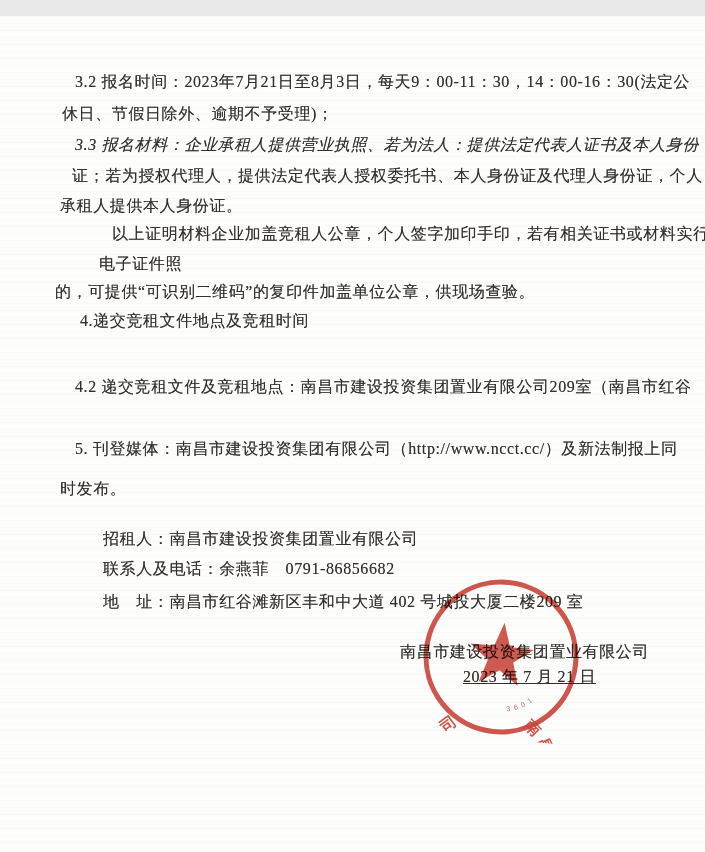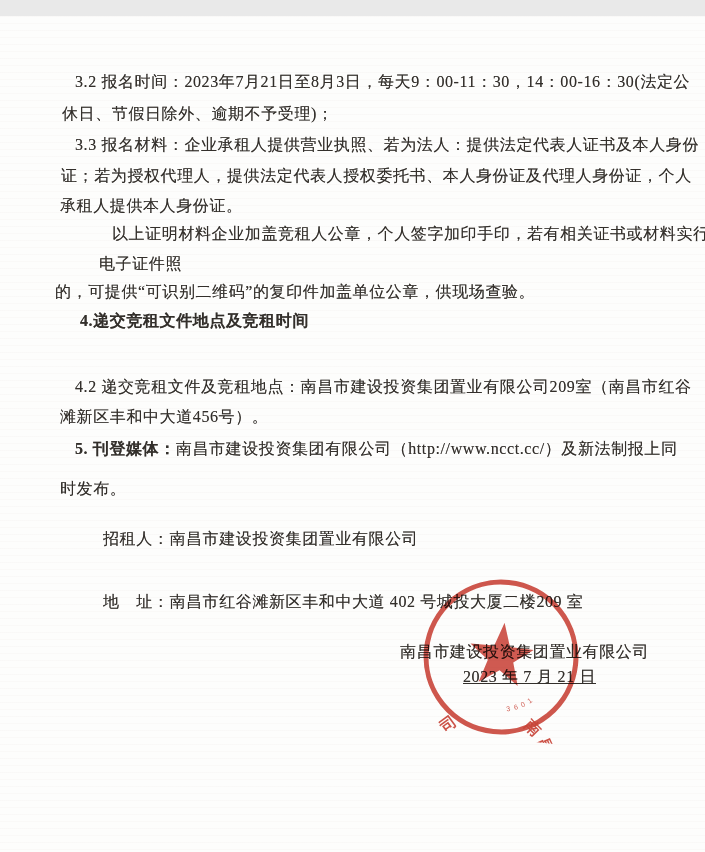--- a/index.html
+++ b/index.html
@@ -15,53 +15,53 @@
   }
   .line{
     position:absolute;
     white-space:nowrap;
     font-size:16px;
     letter-spacing:0.6px;
     color:#332f2b;
     text-shadow:0 0 0.5px rgba(51,47,43,0.55);
     line-height:20px;
   }
-  .bold{font-weight:700;}
+  .bold{font-weight:400;}
   .seal-wrap{
     position:absolute;
     left:420px;top:560px;
     width:162px;height:162px;
     mix-blend-mode:multiply;
     opacity:0.93;
     transform:rotate(6deg);
   }
   .seal-wrap svg{display:block;}
 </style>
 </head>
 <body>
 
 <div class="page">
 
   <div class="line" style="left:75px;top:56px;">3.2 报名时间：2023年7月21日至8月3日，每天9：00-11：30，14：00-16：30(法定公</div>
   <div class="line" style="left:62px;top:88px;text-align:right;">休日、节假日除外、逾期不予受理)；</div>
-  <div class="line" style="left:75px;top:119px;">3.3 报名材料：企业承租人提供营业执照、若为法人：提供法定代表人证书及本人身份</div>
-  <div class="line" style="left:61px;top:150px;">证；若为授权代理人，提供法定代表人授权委托书、本人身份证及代理人身份证，个人</div>
+  <div class="line" style="left:75px;top:119px;font-style:italic;">3.3 报名材料：企业承租人提供营业执照、若为法人：提供法定代表人证书及本人身份</div>
+  <div class="line" style="left:72px;top:150px;">证；若为授权代理人，提供法定代表人授权委托书、本人身份证及代理人身份证，个人</div>
   <div class="line" style="left:60px;top:180px;">承租人提供本人身份证。</div>
   <div class="line" style="left:112px;top:208px;">以上证明材料企业加盖竞租人公章，个人签字加印手印，若有相关证书或材料实行</div>
   <div class="line" style="left:99px;top:238px;">电子证件照</div>
   <div class="line" style="left:55px;top:266px;">的，可提供“可识别二维码”的复印件加盖单位公章，供现场查验。</div>
 
   <div class="line bold" style="left:80px;top:295px;">4.递交竞租文件地点及竞租时间</div>
   <div class="line" style="left:75px;top:361px;">4.2 递交竞租文件及竞租地点：南昌市建设投资集团置业有限公司209室（南昌市红谷</div>
-  <div class="line" style="left:60px;top:391px;">滩新区丰和中大道456号）。</div>
 
   <div class="line" style="left:75px;top:423px;"><span class="bold">5. 刊登媒体：</span><span>南昌市建设投资集团有限公司（http://www.ncct.cc/）及新法制报上同</span></div>
   <div class="line" style="left:60px;top:463px;">时发布。</div>
 
   <div class="line" style="left:103px;top:513px;">招租人：南昌市建设投资集团置业有限公司</div>
+  <div class="line" style="left:103px;top:543px;">联系人及电话：余燕菲　0791-86856682</div>
   <div class="line" style="left:103px;top:576px;">地　址：南昌市红谷滩新区丰和中大道 402 号城投大厦二楼209 室</div>
 
   <div class="line" style="left:400px;top:626px;">南昌市建设投资集团置业有限公司</div>
   <div class="line" style="left:463px;top:651px;text-decoration:underline;">2023 年 7 月 21 日</div>
 
   <div class="seal-wrap">
     <svg width="162" height="162" viewBox="0 0 160 160">
       <defs>
         <path id="ringPath" d="M 80 138 A 58 58 0 1 1 79.9 137.999" fill="none"></path>
         <path id="serialPath" d="M 38.6 114.7 A 54 54 0 0 0 121.4 114.7" fill="none"></path>

